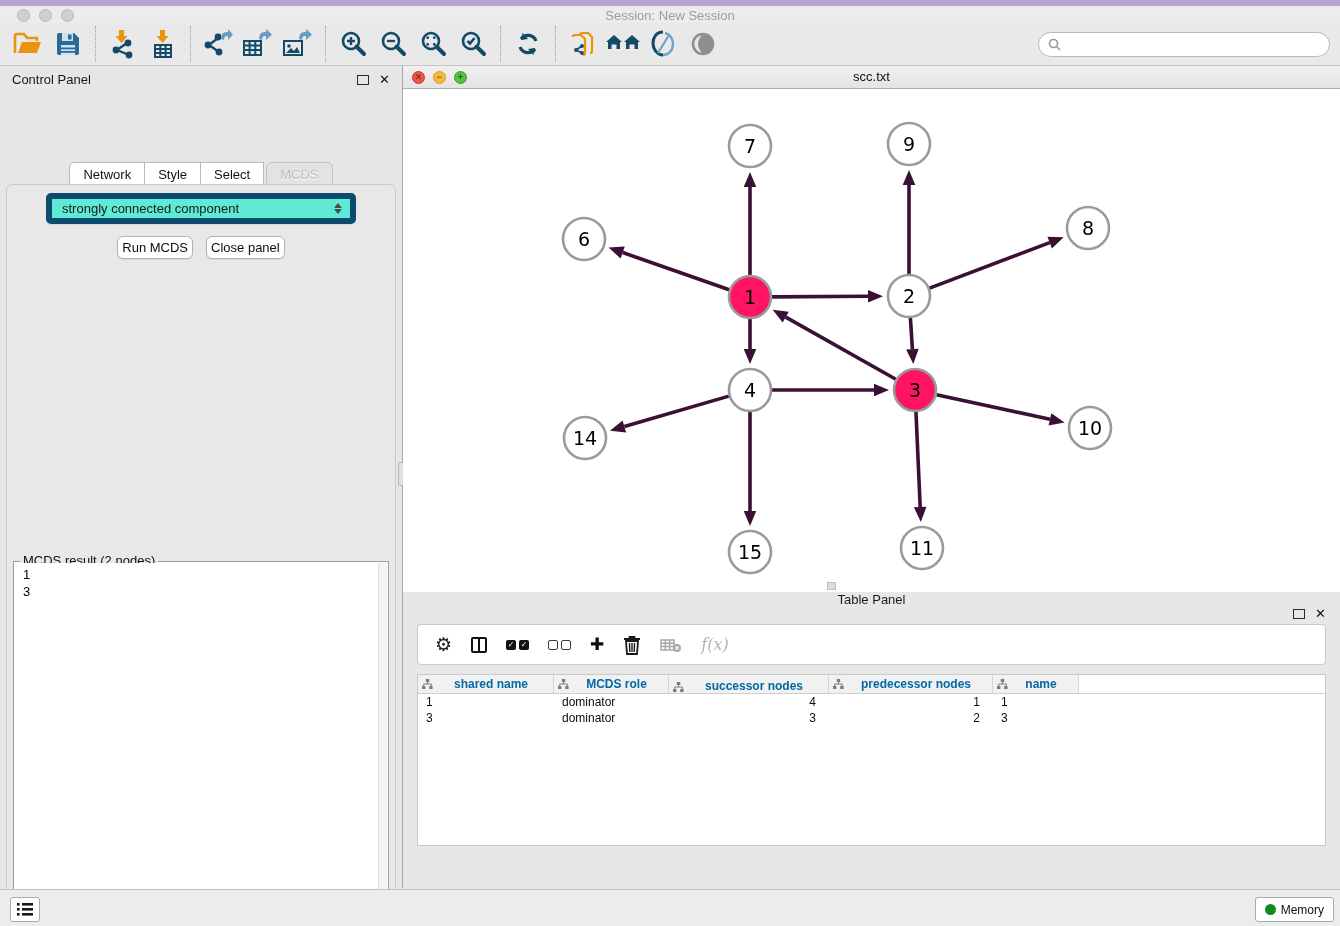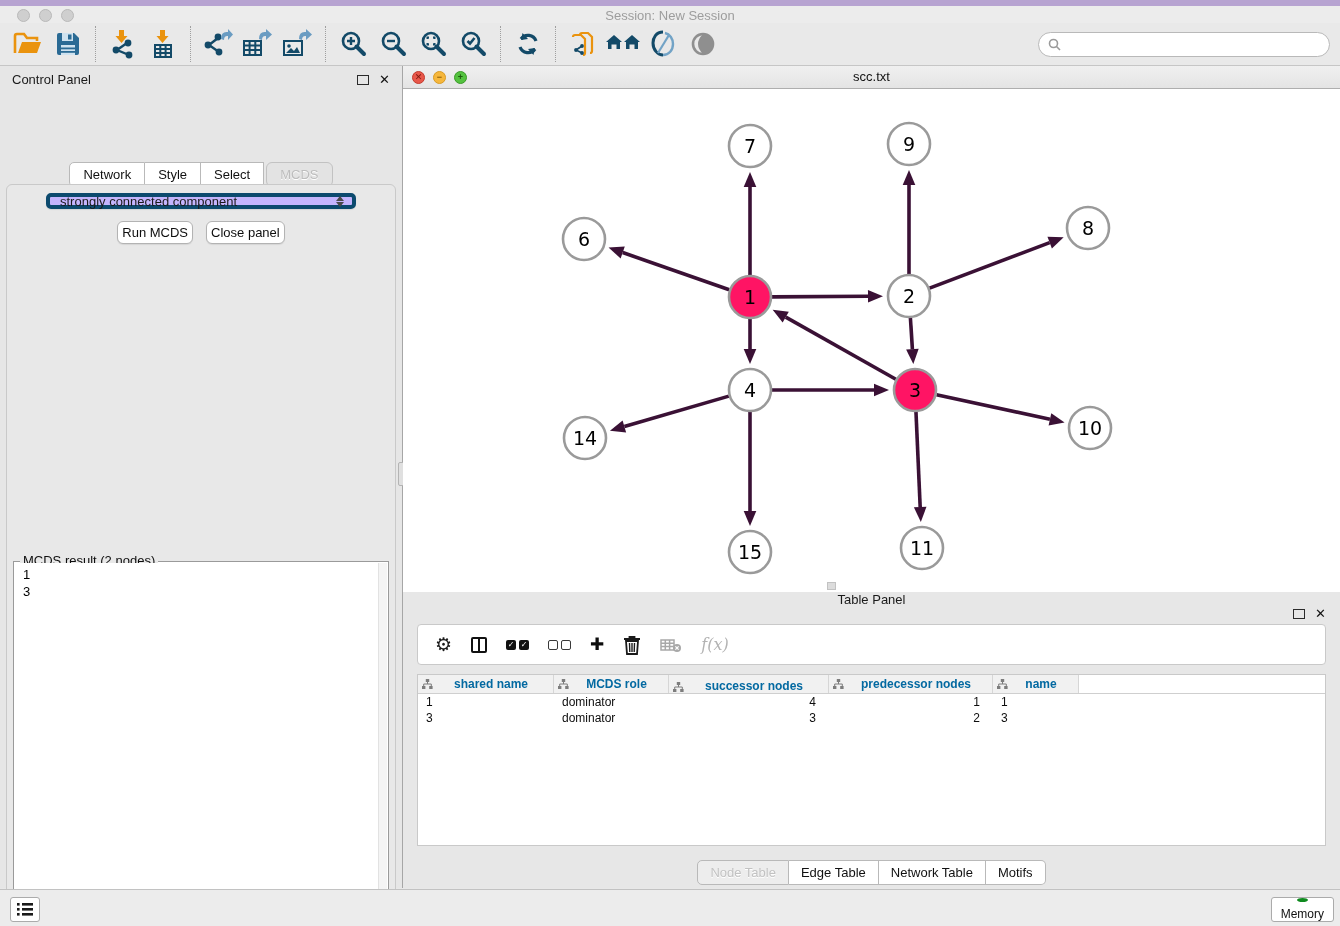--- a/index.html
+++ b/index.html
@@ -27,21 +27,21 @@
   .panel-title { font-size:13px; color:#1a1a1a; }
   .panel-header-icons { margin-left:auto; display:flex; align-items:center; gap:10px; }
   .float-icon { width:12px; height:10px; border:1.5px solid #2b2b2b; background:transparent; }
   .close-x { font-size:13px; font-weight:bold; color:#111; line-height:1; }
   .cp-tabs { position:absolute; left:0; top:96px; width:402px; display:flex; justify-content:center; }
   .tab { background:#fff; border:1px solid #b9b9b9; border-left:none; padding:4px 13px; font-size:13px; color:#111; }
   .tab:first-child { border-left:1px solid #b9b9b9; border-radius:5px 0 0 5px; }
   .cp-tabs .tab.active { background:#e3e3e3; color:#bdbdbd; border-radius:6px; border:1px solid #c2c2c2; margin-left:2px; text-shadow:0 1px 0 #fff; }
   .cp-body { position:absolute; left:6px; top:118px; width:390px; height:760px; background:#e8e8e8; border:1px solid #c9c9c9; border-radius:6px; }
   .opt-label { margin-top:18px; text-align:center; font-size:13px; color:#0e0e0e; }
-  .select-box { margin:8px auto 0 auto; width:310px; height:16px; background:#c4b5fd; border:4px solid #0c4a6e; border-radius:5px; display:flex; align-items:center; padding:0 8px 0 10px; font-size:13px; box-shadow:0 1px 1px rgba(0,0,0,.08); }
+  .select-box { margin:8px auto 0 auto; width:310px; height:31px; background:#5eead4; border:6px solid #0c4a6e; border-radius:5px; display:flex; align-items:center; padding:0 8px 0 10px; font-size:13px; box-shadow:0 1px 1px rgba(0,0,0,.08); }
   .select-box .val { flex:1; }
   .stepper { display:flex; flex-direction:column; align-items:center; gap:1px; }
   .stepper .up { width:0;height:0;border-left:4px solid transparent;border-right:4px solid transparent;border-bottom:5px solid #4a4a4a; }
   .stepper .down { width:0;height:0;border-left:4px solid transparent;border-right:4px solid transparent;border-top:5px solid #4a4a4a; }
   .cp-buttons { margin-top:12px; display:flex; justify-content:center; gap:13px; }
   .btn { background:#fff; border:1px solid #b3b3b3; border-radius:6px; height:23px; padding:0 4px; font-size:13px; color:#0e0e0e; display:flex; align-items:center; box-shadow:0 1px 1px rgba(0,0,0,.08); }
   .result-fieldset { position:absolute; left:6px; top:376px; width:376px; height:382px; border:1px solid #9a9a9a; background:#fff; }
   .result-legend { position:absolute; left:6px; top:-9px; background:#e8e8e8; padding:0 3px; font-size:13px; color:#0e0e0e; }
   .result-area { position:absolute; inset:1px; background:#fff; padding:3px 8px; font-size:13px; line-height:17px; color:#000; }
   .result-scroll { position:absolute; right:1px; top:1px; bottom:1px; width:9px; background:#f4f4f4; border-left:1px solid #e2e2e2; }
@@ -80,21 +80,21 @@
   .td { padding:0 8px; overflow:hidden; white-space:nowrap; }
   .td.right { text-align:right; padding-right:13px; }
   .tp-tabs { position:absolute; left:0; bottom:3px; width:100%; display:flex; justify-content:center; }
   .tp-tabs .tab { padding:4px 12px; }
   .tp-tabs .tab.active { background:#ededed; color:#c2c2c2; text-shadow:0 1px 0 #fff; }
   .tp-tabs .tab:last-child { border-radius:0 5px 5px 0; }
 
   
   .statusbar { position:absolute; left:0; top:889px; width:1340px; height:37px; background:#ececec; border-top:1px solid #c2c2c2; }
   .list-btn { position:absolute; left:10px; top:7px; width:30px; height:25px; background:#fff; border:1px solid #ababab; border-radius:3px; display:flex; align-items:center; justify-content:center; }
-  .memory-btn { position:absolute; right:6px; top:7px; height:25px; background:#fff; border:1px solid #ababab; border-radius:3px; display:flex; align-items:center; gap:5px; padding:0 9px; font-size:12px; color:#111;flex-direction:column; }
+  .memory-btn { position:absolute; right:6px; top:7px; height:25px; background:#fff; border:1px solid #ababab; border-radius:3px; display:flex; align-items:center; gap:5px; padding:0 9px; font-size:12px; color:#111; }
   .mem-dot { width:11px; height:11px; border-radius:50%; background:#0f8a1f; }
 </style>
 </head>
 <body>
 
 <div class="desktop-strip"></div>
 <div class="titlebar">
   <div class="traffic-main">
     <span class="dot"></span>
     <span class="dot"></span>
@@ -463,26 +463,20 @@
         </div>
         <div class="trow">
           <span class="td" style="width: 136px;">3</span>
           <span class="td" style="width: 115px;">dominator</span>
           <span class="td right" style="width: 160px;">3</span>
           <span class="td right" style="width: 164px;">2</span>
           <span class="td" style="width: 86px;">3</span>
         </div>
       </div>
   </div>
-  <div class="tp-tabs" id="tp-tabs">
-      <span class="tab active">Node Table</span>
-      <span class="tab">Edge Table</span>
-      <span class="tab">Network Table</span>
-      <span class="tab">Motifs</span>
-    </div>
 </div>
 
 <div class="statusbar">
   <span class="list-btn">
     <svg width="16" height="13" viewBox="0 0 16 13">
       <g fill="#1a1a1a">
         <rect x="0" y="0" width="2.6" height="2.6"></rect>
           <rect x="5" y="0" width="11" height="2.6"></rect>
         <rect x="0" y="5" width="2.6" height="2.6"></rect>
           <rect x="5" y="5" width="11" height="2.6"></rect>

